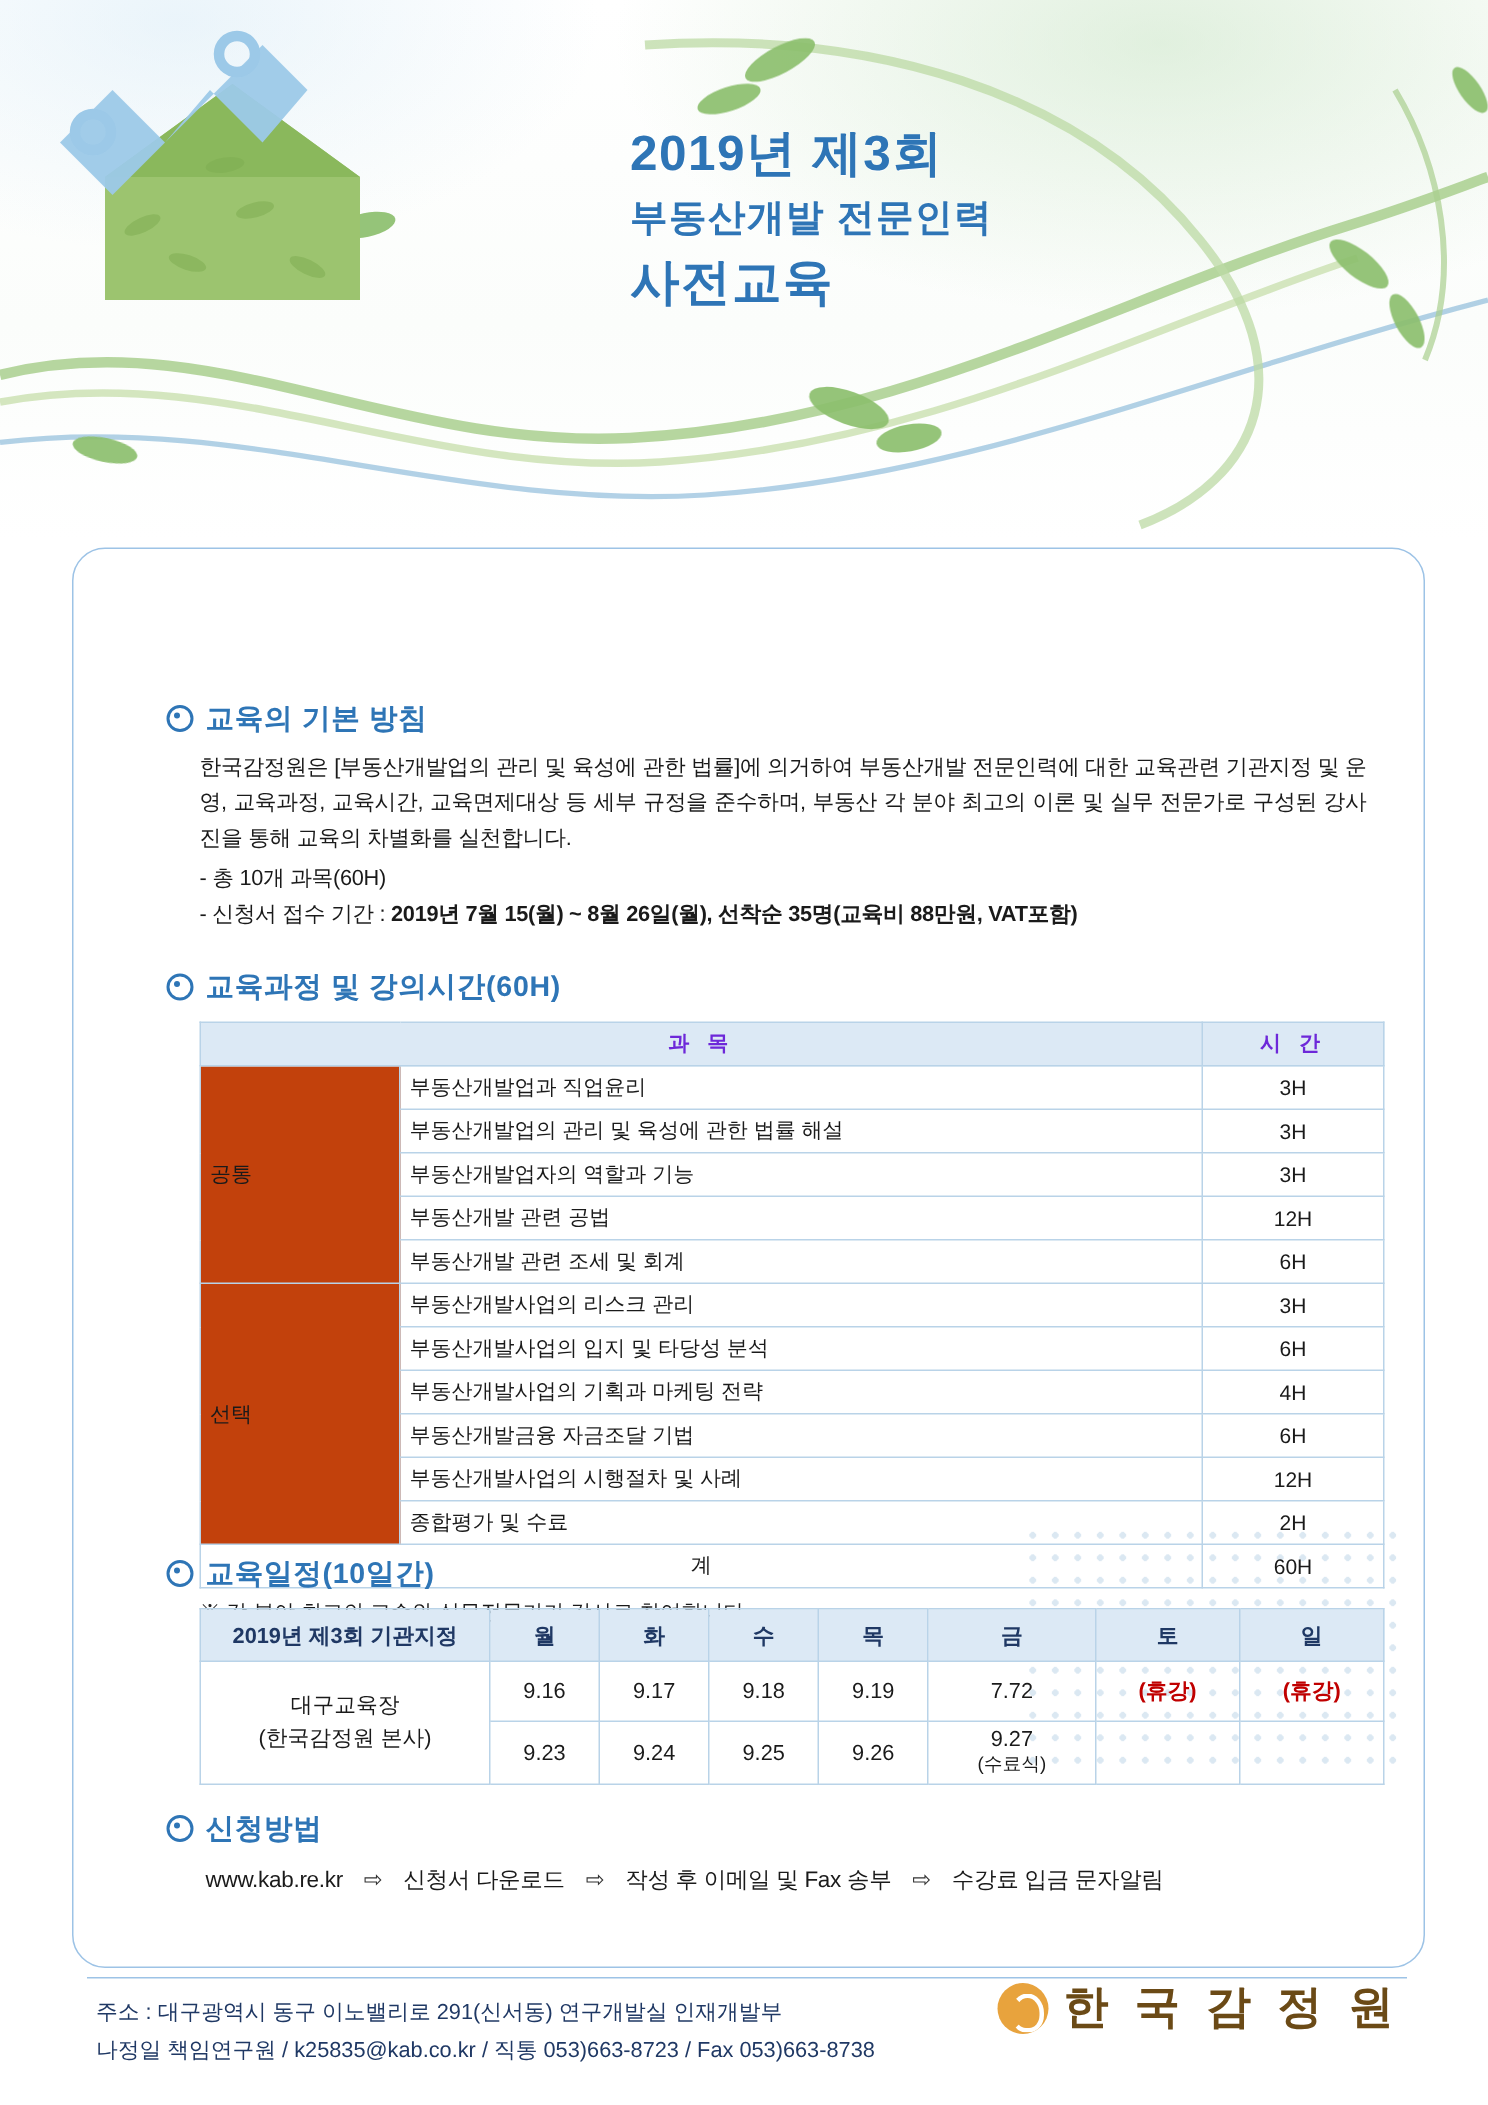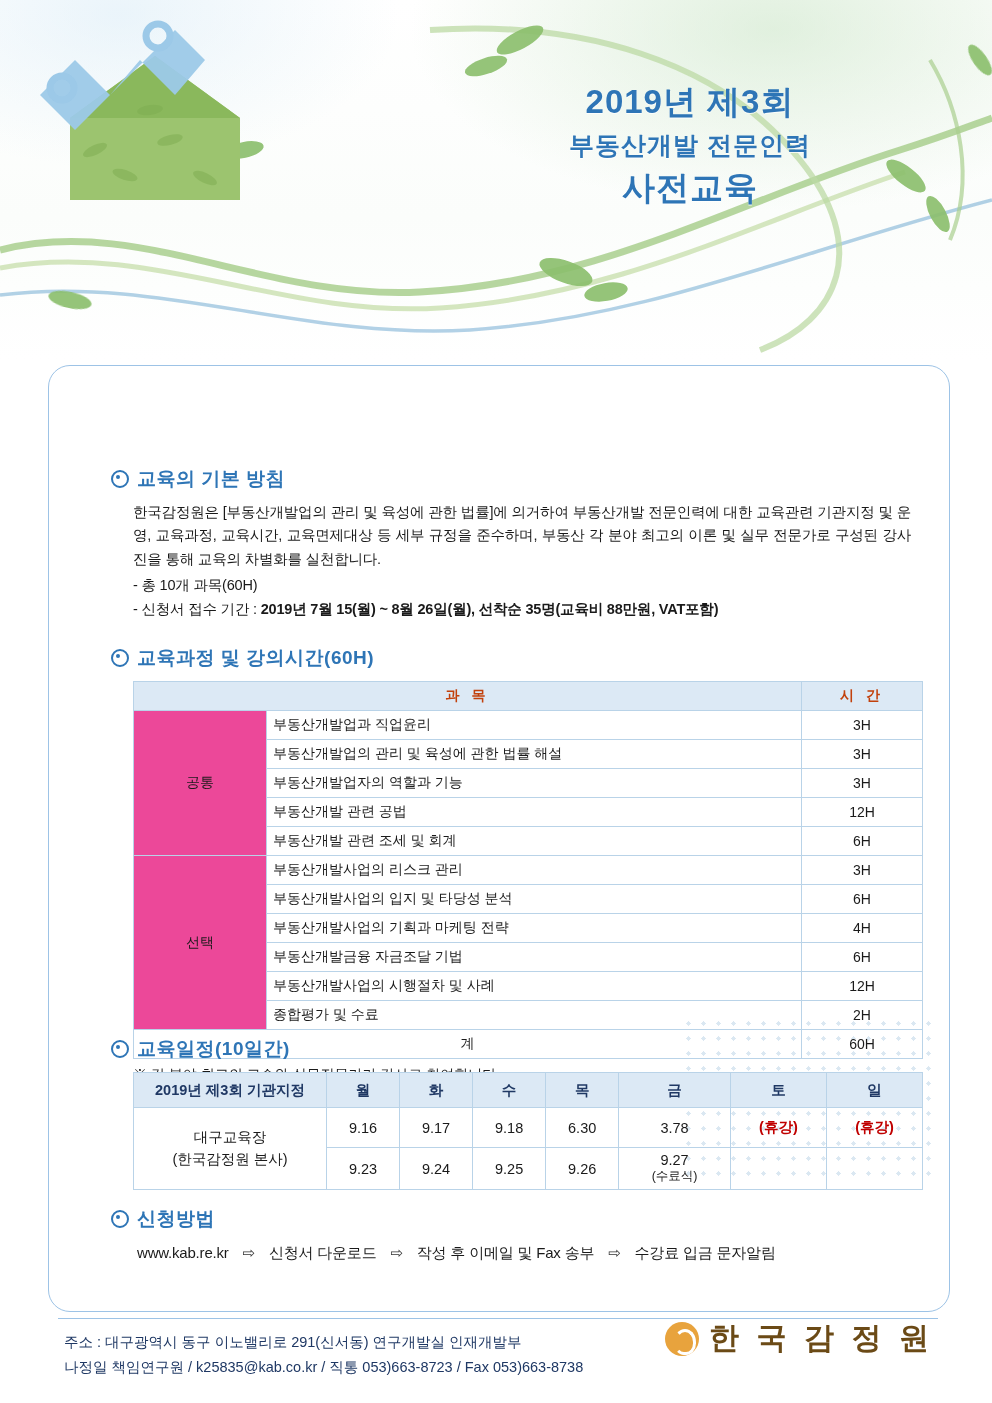--- a/index.html
+++ b/index.html
@@ -19,21 +19,21 @@
   }
   .hdr-bg {
     position:absolute; left:0; top:0; width:992px; height:360px;
     background:
       radial-gradient(ellipse 520px 260px at 78% 8%, rgba(200,228,196,0.55), rgba(255,255,255,0) 70%),
       radial-gradient(ellipse 400px 220px at 12% 4%, rgba(214,234,246,0.5), rgba(255,255,255,0) 70%),
       linear-gradient(180deg,#ffffff 0%,#fbfdfb 60%,#ffffff 100%);
   }
   .title-block {
     position:absolute; left:420px; top:78px; width:540px;
-    text-align:center;
+    text-align:left;
     color:#2e75b6;
     font-weight:bold;
     line-height:1.48;
     letter-spacing:1px;
     text-shadow:0 1px 0 rgba(255,255,255,0.8);
   }
   .title-l1 { font-size:33px; }
   .title-l2 { font-size:25px; }
   .title-l3 { font-size:33px; }
 
@@ -79,24 +79,24 @@
   .s2 { position:absolute; left:62px; top:279px; width:820px; }
   table.curriculum {
     margin:10px 0 0 22px;
     border-collapse:collapse; width:790px;
     font-size:14px;
   }
   table.curriculum th, table.curriculum td {
     border:1px solid #b9d3e8; padding:3px 6px; height:22px;
   }
   table.curriculum thead th {
-    background:#dce9f5; color:#c2410c; font-weight:bold;
+    background:#dce9f5; color:#6d28d9; font-weight:bold;
     letter-spacing:4px; text-align:center;
   }
-  .c-cat { width:120px; text-align:center; background:#ec4899; }
+  .c-cat { width:120px; text-align:left; background:#c2410c; }
   .c-sub { text-align:left; padding-left:12px; }
   .c-hr  { width:108px; text-align:center; }
   .row-total td { text-align:center; font-weight:normal; }
   .note { margin:7px 0 0 22px; font-size:14px; }
 
   
   .s3 { position:absolute; left:62px; top:670px; width:820px; }
   table.schedule {
     margin:10px 0 0 22px;
     border-collapse:collapse; width:790px; font-size:14.5px;
@@ -305,22 +305,22 @@
       </thead>
       <tbody>
         <tr>
           <td class="place" rowspan="2">
             <div>대구교육장</div>
             <div>(한국감정원 본사)</div>
           </td>
           <td class="day">9.16</td>
           <td class="day">9.17</td>
           <td class="day">9.18</td>
-          <td class="day">6.30</td>
-          <td class="day">3.78</td>
+          <td class="day">9.19</td>
+          <td class="day">7.72</td>
           <td class="day rest">(휴강)</td>
           <td class="day rest">(휴강)</td>
         </tr>
         <tr>
           <td class="day">9.23</td>
           <td class="day">9.24</td>
           <td class="day">9.25</td>
           <td class="day">9.26</td>
           <td class="day">
             <div>9.27</div>

